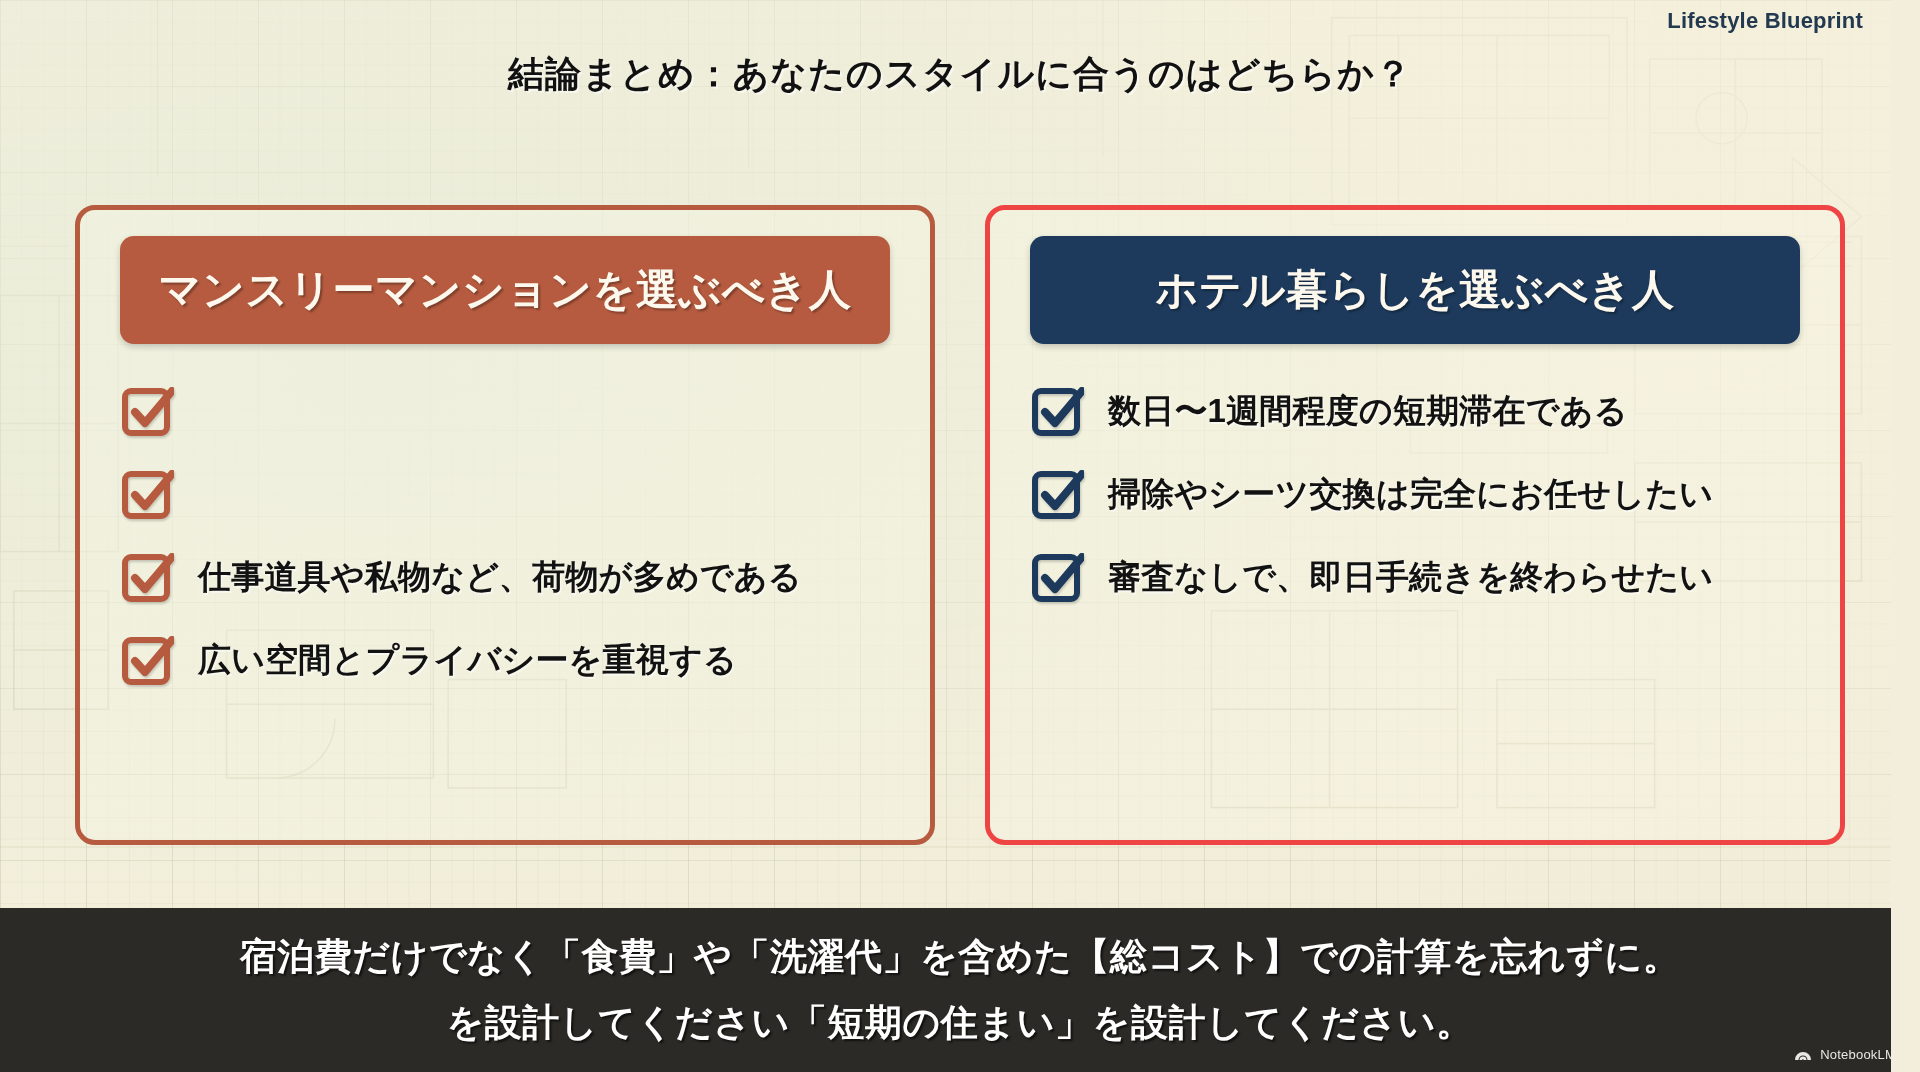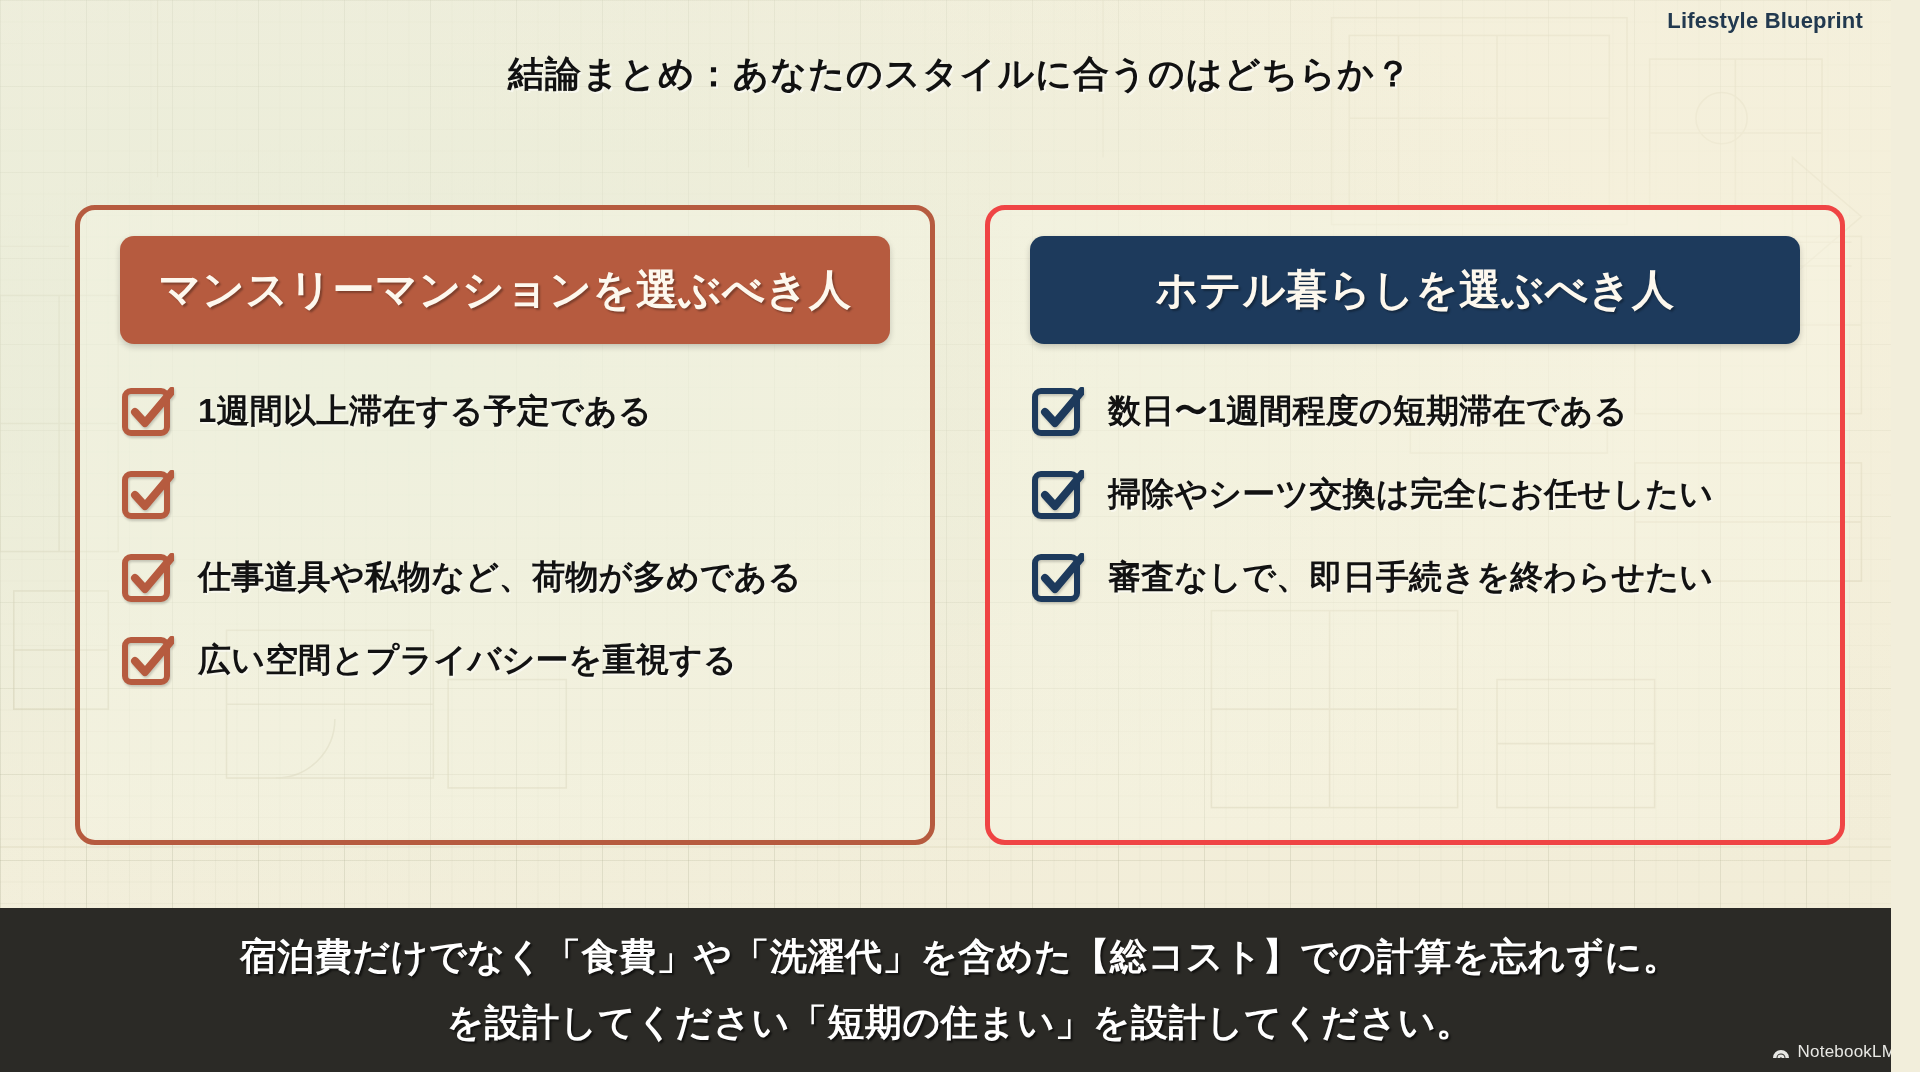--- a/index.html
+++ b/index.html
@@ -114,21 +114,21 @@
   }
   .banner-line {
     font-size:37px; font-weight:bold; color:#ffffff;
     letter-spacing:0.5px;
     text-shadow:2px 2px 2px rgba(0,0,0,0.6);
   }
   .nb-logo {
     position:absolute; right:24px; bottom:10px;
     display:flex; align-items:center; gap:7px;
   }
-  .nb-logo-text { font-size:17px; color:#e8e8e4; letter-spacing:0.2px; }
+  .nb-logo-text { font-size:13px; color:#e8e8e4; letter-spacing:0.2px; }
   .nb-logo svg { display:block; }
 </style>
 </head>
 <body>
 
 <div id="slide">
 
   <div class="grid-fine"></div>
   <div class="grid-coarse"></div>
 
@@ -179,21 +179,20 @@
         <span class="card-header-text">マンスリーマンションを選ぶべき人</span>
       </div>
       <ul class="check-list">
         <li class="check-item">
           <span class="check-box">
             <svg viewBox="0 0 52 52">
               <rect x="3" y="6" width="42" height="42" rx="6" fill="none" stroke="#b65b3f" stroke-width="6"></rect>
               <path d="M13 27 L23 38 L50 6" fill="none" stroke="#b65b3f" stroke-width="8" stroke-linecap="round" stroke-linejoin="round"></path>
             </svg>
           </span>
-          <span class="check-text">1週間以上滞在する予定である</span>
         </li>
         <li class="check-item">
           <span class="check-box">
             <svg viewBox="0 0 52 52">
               <rect x="3" y="6" width="42" height="42" rx="6" fill="none" stroke="#b65b3f" stroke-width="6"></rect>
               <path d="M13 27 L23 38 L50 6" fill="none" stroke="#b65b3f" stroke-width="8" stroke-linecap="round" stroke-linejoin="round"></path>
             </svg>
           </span>
         </li>
         <li class="check-item">

